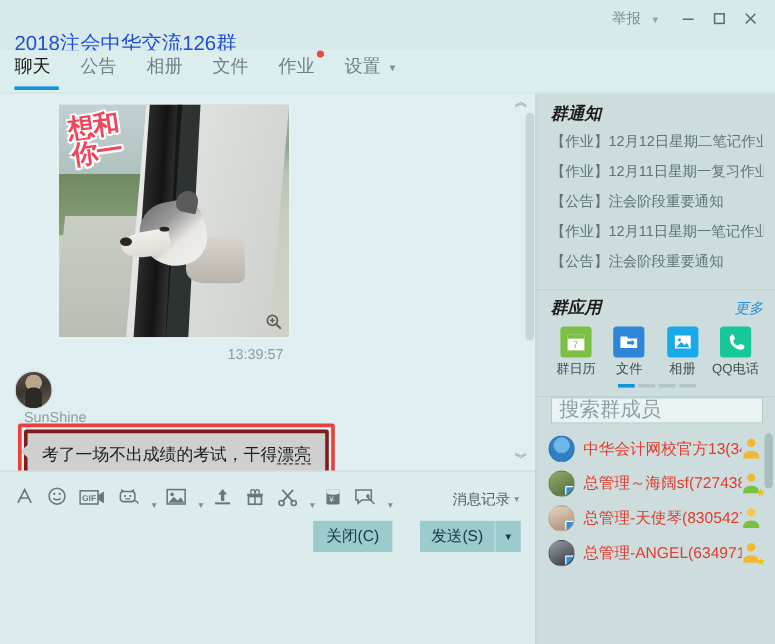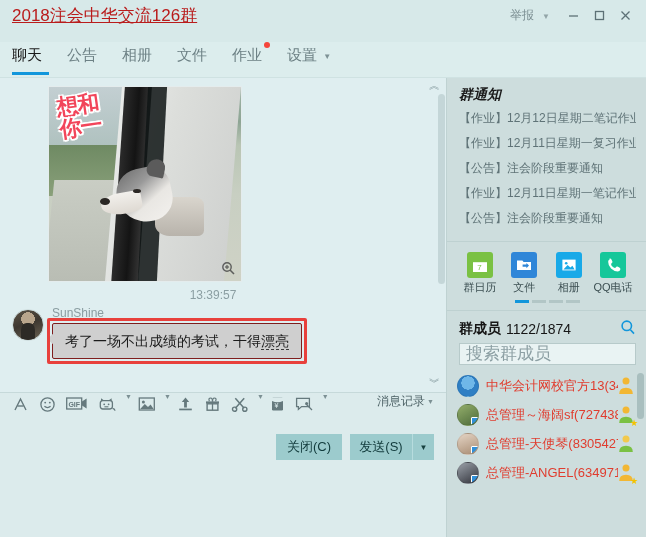--- a/index.html
+++ b/index.html
@@ -20,23 +20,23 @@
 
   
   .titlebar {
     height: 42px;
     background: #d7e9e9;
     position: relative;
     flex: 0 0 auto;
   }
   .win-title {
     position: absolute;
-    left: 12px; top: 4px;
+    left: 12px; top: 25px;
     font-size: 17px;
-    color: #b91c1c;
+    color: #1d4ed8;
     letter-spacing: 0px;
     white-space: nowrap;
     text-decoration: underline;
   }
   .win-ctrls {
     position: absolute;
     right: 8px; top: 4px;
     display: flex; align-items: center;
     gap: 0px;
   }
@@ -275,20 +275,21 @@
     text-align: center;
     font-size: 12px;
     color: #8b9ea2;
     margin: 6px 0 4px 0;
     padding-right: 20px;
   }
 
   .msg-row {
     display: flex;
     padding: 0 0 0 12px;
+    flex-direction: column;
   }
   .avatar {
     width: 32px; height: 32px;
     border-radius: 50%;
     flex: 0 0 auto;
     margin-top: 3px;
     background:
       radial-gradient(circle at 50% 30%, #b9a58c 0 26%, transparent 27%),
       linear-gradient(160deg,#5d5346 0%, #3d3730 46%, #6b6253 100%);
     overflow: hidden;
@@ -309,21 +310,21 @@
     font-size: 12px;
     color: #8a9da1;
     margin-bottom: 3px;
   }
   .bubble-wrap {
     position: relative;
     display: inline-block;
   }
   .bubble {
     background: #cfcfcf;
-    border: 1px solid #7f1d1d;
+    border: 3px solid #7f1d1d;
     border-radius: 2px;
     padding: 8px 12px;
     font-size: 14px;
     color: #1c1c1c;
     line-height: 1.3;
     white-space: nowrap;
     position: relative;
   }
   .bubble-tail {
     position: absolute;
@@ -349,21 +350,21 @@
   .input-area {
     flex: 0 0 auto;
     background: #dcebec;
     border-top: 1px solid #c6d9da;
     display: flex; flex-direction: column;
     height: 145px;
   }
   .toolbar {
     height: 32px;
     display: flex;
-    align-items: flex-start;
+    align-items: flex-end;
     padding: 0 8px;
     gap: 2px;
     position: relative;
   }
   .tb {
     display: flex; align-items: center;
     padding: 3px 4px;
     color: #65797d;
     cursor: default;
   }
@@ -415,20 +416,21 @@
     cursor: default;
     font-family: inherit;
   }
   .btn-send-group {
     display: flex;
     align-items: stretch;
   }
   .btn-send {
     background: #9ccbcd;
     min-width: 62px;
+    margin-left: 15px;
   }
   .btn-send-caret {
     background: #9ccbcd;
     width: 22px;
     display: flex; align-items: center; justify-content: center;
     font-size: 8px; color: #16403f;
     border-left: 1px solid #b7dcde;
     cursor: default;
   }
 
@@ -801,20 +803,24 @@
       <div class="notice-sec">
         <div class="sec-title">群通知</div>
         <div class="notice-item">【作业】12月12日星期二笔记作业</div>
         <div class="notice-item">【作业】12月11日星期一复习作业</div>
         <div class="notice-item">【公告】注会阶段重要通知</div>
         <div class="notice-item">【作业】12月11日星期一笔记作业</div>
         <div class="notice-item">【公告】注会阶段重要通知</div>
       </div>
 
       <div class="apps-sec">
+        <div class="sec-title">
+          <span>群应用</span>
+          <span class="sec-more">更多</span>
+        </div>
         <div class="apps-row">
           <div class="app">
             <div class="app-ico" style="background:#7ac143">
               <svg width="20" height="20" viewBox="0 0 20 20">
                 <rect x="3" y="4" width="14" height="13" fill="#fff"></rect>
                 <rect x="3" y="4" width="14" height="3.2" fill="#7ac143"></rect>
                 <text x="7.2" y="14.6" font-family="Liberation Sans, sans-serif" font-size="8" fill="#7ac143">7</text>
               </svg>
             </div>
             <div class="app-label">群日历</div>
@@ -848,30 +854,20 @@
           </div>
         </div>
         <div class="dots">
           <span class="dot on"></span>
           <span class="dot"></span>
           <span class="dot"></span>
           <span class="dot"></span>
         </div>
       </div>
 
-      <div class="members-head">
-        <span class="members-title">群成员</span>
-        <span class="members-count">1122/1874</span>
-        <span class="search-ico">
-          <svg width="16" height="16" viewBox="0 0 16 16">
-            <circle cx="6.8" cy="6.8" r="4.7" fill="none" stroke="#1296db" stroke-width="1.6"></circle>
-            <line x1="10.4" y1="10.8" x2="14" y2="14.6" stroke="#1296db" stroke-width="1.6"></line>
-          </svg>
-        </span>
-      </div>
 
       <div class="search-box">
         <input placeholder="搜索群成员" style="">
       </div>
 
       <div class="member-list">
         <div class="mlist-scroll"></div>
 
         <div class="member">
           <div class="m-ava" style="background:radial-gradient(circle at 50% 35%, #6fb7e8 0 40%, #2f7fc4 41%)"></div>

